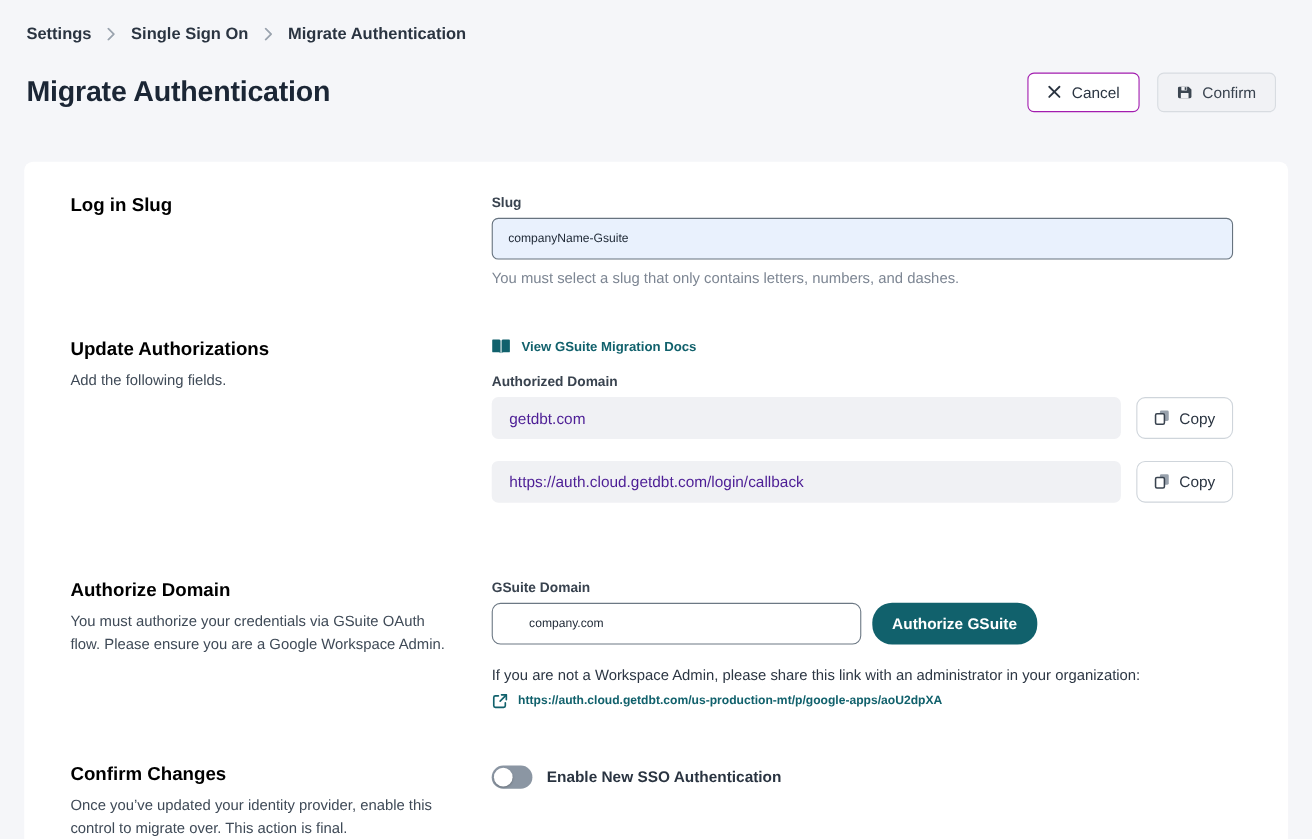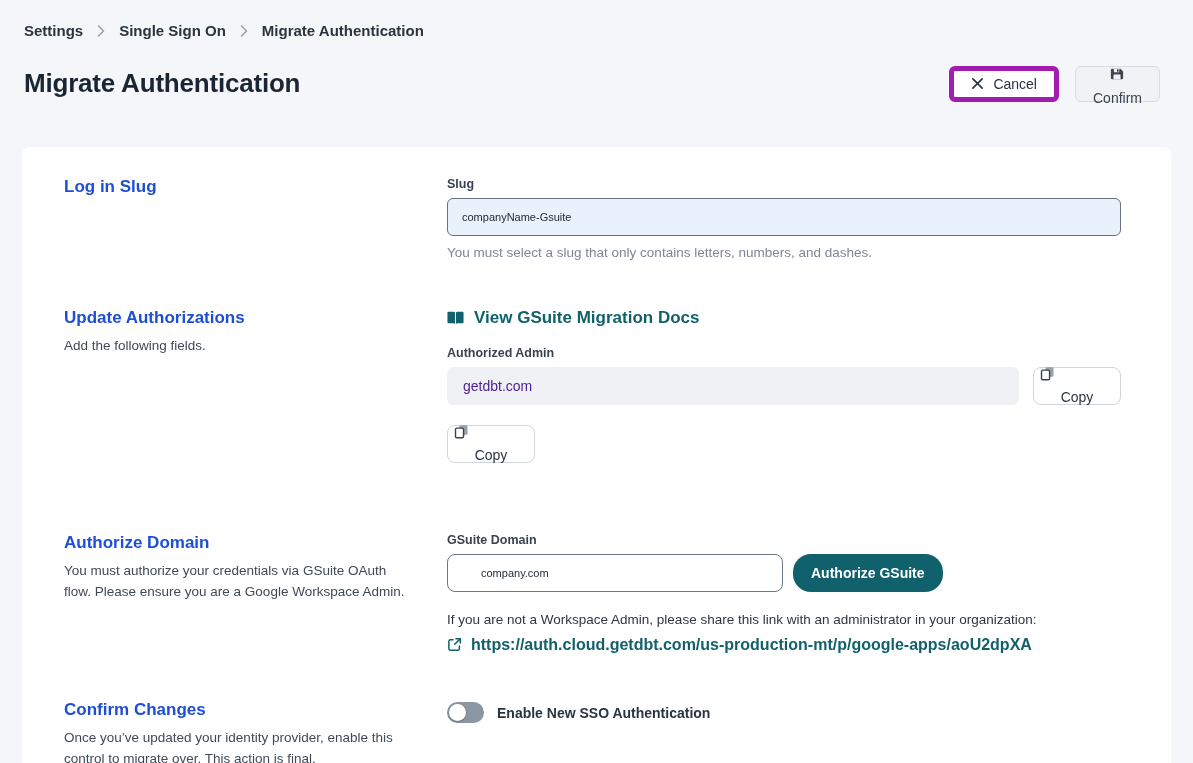--- a/index.html
+++ b/index.html
@@ -25,80 +25,80 @@
     padding: 12px 33px 0 24px;
   }
   .page-title { font-size: 26px; font-weight: 700; color: #1b2635; letter-spacing: -0.2px; }
   .header-actions { display: flex; gap: 16px; }
   .btn {
     display: inline-flex; align-items: center; gap: 9px;
     height: 36px; padding: 0 17px;
     border-radius: 6px; font-size: 14px; cursor: pointer;
     font-family: inherit; background: #fff;
   }
-  .btn-cancel { border: 5px solid #a21caf; color: #2a3441; }
-  .btn-confirm { background: #f1f2f5; border: 1px solid #d8dce1; color: #39434f; flex-direction: column; }
+  .btn-cancel { border: 1px solid #a21caf; color: #2a3441; }
+  .btn-confirm { background: #f1f2f5; border: 1px solid #d8dce1; color: #39434f; }
   .btn svg { flex-shrink: 0; }
 
   
   .card {
     background: #fff; border-radius: 8px;
     margin: 30px 22px 13px 22px;
     padding: 30px 50px 34px 42px;
     min-height: 585px;
   }
   .section-row { display: flex; }
   .row-1 { margin-bottom: 48px; }
   .row-2 { margin-bottom: 50px; }
   .row-3 { margin-bottom: 44px; margin-top: 44px; }
   .section-left { width: 383px; flex-shrink: 0; padding-right: 36px; }
   .section-right { flex: 1; min-width: 0; }
-  .section-heading { font-size: 17px; font-weight: 700; color: #1d4ed8; margin: 0 0 8px 0; }
+  .section-heading { font-size: 17px; font-weight: 700; color: #000000; margin: 0 0 8px 0; }
   .section-desc { font-size: 13.5px; color: #3f4a57; line-height: 1.55; margin: 0; max-width: 345px; }
 
   .field-label { font-size: 12.5px; font-weight: 700; color: #39434f; margin-bottom: 7px; }
   .text-input {
     height: 38px; border-radius: 6px; padding: 0 14px;
     font-size: 11px; font-family: inherit; color: #222c39;
     outline: none;
   }
   .slug-input { width: 100%; background: #e9f1fd; border: 1px solid #67737f; }
   .helper-text { font-size: 13.5px; color: #7d8693; margin-top: 9px; }
 
   .docs-link {
     display: inline-flex; align-items: center; gap: 10px;
-    color: #11616c; font-weight: 700; font-size: 17px;
+    color: #11616c; font-weight: 700; font-size: 12px;
     cursor: pointer; margin-bottom: 18px; text-decoration: none;
   }
 
   .copy-field-block { margin-bottom: 20px; }
   .copy-row { display: flex; gap: 14px; align-items: center; }
   .readonly-field {
     flex: 1; height: 38px; background: #f0f1f4; border-radius: 6px;
     display: flex; align-items: center; padding: 0 16px;
     font-size: 14px; color: #4c1d95;
   }
   .copy-btn {
     width: 88px; height: 38px; background: #fff;
     border: 1px solid #cfd5db; border-radius: 8px;
-    display: inline-flex; justify-content: center; gap: 8px;
-    font-size: 14px; color: #2a3441; cursor: pointer; font-family: inherit; flex-direction: column;
+    display: inline-flex; align-items: center; justify-content: center; gap: 8px;
+    font-size: 14px; color: #2a3441; cursor: pointer; font-family: inherit;
   }
 
   .gsuite-row { display: flex; gap: 10px; align-items: center; }
   .gsuite-input { width: 336px; background: #fff; border: 1px solid #6c7884; border-radius: 8px; padding-left: 33px; }
   .authorize-btn {
     height: 38px; padding: 0 18px; border: none; border-radius: 18px;
     background: #11616c; color: #fff; font-weight: 700; font-size: 14px;
     cursor: pointer; font-family: inherit;
   }
   .admin-note { font-size: 13.5px; color: #2c3643; margin: 20px 0 9px 0; }
   .share-link {
     display: inline-flex; align-items: center; gap: 9px;
-    color: #11616c; font-weight: 700; font-size: 16px;
+    color: #11616c; font-weight: 700; font-size: 11px;
     cursor: pointer; text-decoration: none; justify-content: center;
   }
 
   .toggle-row { display: flex; align-items: center; gap: 13px; padding-top: 2px; }
   .toggle {
     width: 37px; height: 21px; border-radius: 11px; background: #8b96a3;
     position: relative; cursor: pointer; flex-shrink: 0;
   }
   .toggle-knob {
     width: 17px; height: 17px; border-radius: 50%; background: #fff;
@@ -174,37 +174,38 @@
         <span style="display:inline-flex;">
           <svg width="17" height="14" viewBox="0 0 18 14">
             <path d="M0.5 1.2C0.5 0.7 0.9 0.3 1.4 0.3h5.3c0.9 0 1.6 0.5 1.8 1v12.1c-0.4-0.5-1.1-0.8-1.8-0.8H1.4c-0.5 0-0.9-0.4-0.9-0.9V1.2z" fill="#11616c"></path>
             <path d="M17.5 1.2c0-0.5-0.4-0.9-0.9-0.9h-5.3c-0.9 0-1.6 0.5-1.8 1v12.1c0.4-0.5 1.1-0.8 1.8-0.8h5.3c0.5 0 0.9-0.4 0.9-0.9V1.2z" fill="#11616c"></path>
           </svg>
         </span>
         <span>View GSuite Migration Docs</span>
       </a>
 
       <div class="copy-field-block">
-        <div class="field-label">Authorized Admin</div>
+        <div class="field-label">Authorized Domain</div>
         <div class="copy-row">
           <div class="readonly-field">getdbt.com</div>
           <button class="copy-btn">
             <span style="display:inline-flex;">
               <svg width="15" height="15" viewBox="0 0 16 16">
                 <rect x="5.8" y="1.2" width="8.6" height="10.2" rx="1.4" fill="#98a1ac"></rect>
                 <rect x="1.6" y="4.4" width="8.6" height="10.2" rx="1.4" fill="#fff" stroke="#39434f" stroke-width="1.5"></rect>
               </svg>
             </span>
             <span>Copy</span>
           </button>
         </div>
       </div>
 
       <div class="copy-field-block">
         <div class="copy-row">
+          <div class="readonly-field">https://auth.cloud.getdbt.com/login/callback</div>
           <button class="copy-btn">
             <span style="display:inline-flex;">
               <svg width="15" height="15" viewBox="0 0 16 16">
                 <rect x="5.8" y="1.2" width="8.6" height="10.2" rx="1.4" fill="#98a1ac"></rect>
                 <rect x="1.6" y="4.4" width="8.6" height="10.2" rx="1.4" fill="#fff" stroke="#39434f" stroke-width="1.5"></rect>
               </svg>
             </span>
             <span>Copy</span>
           </button>
         </div>

